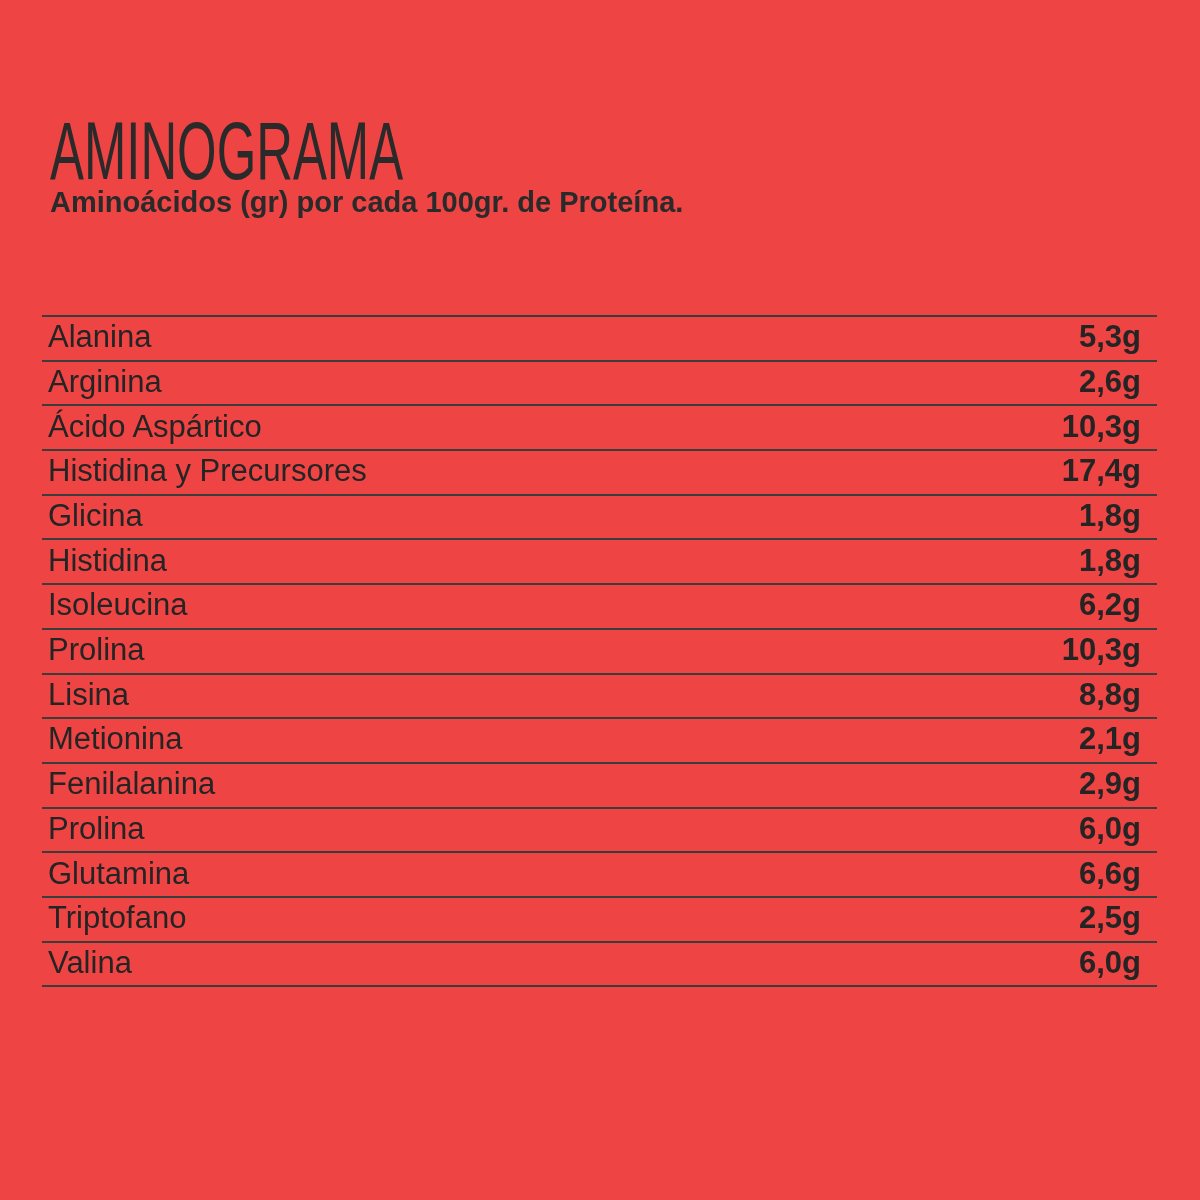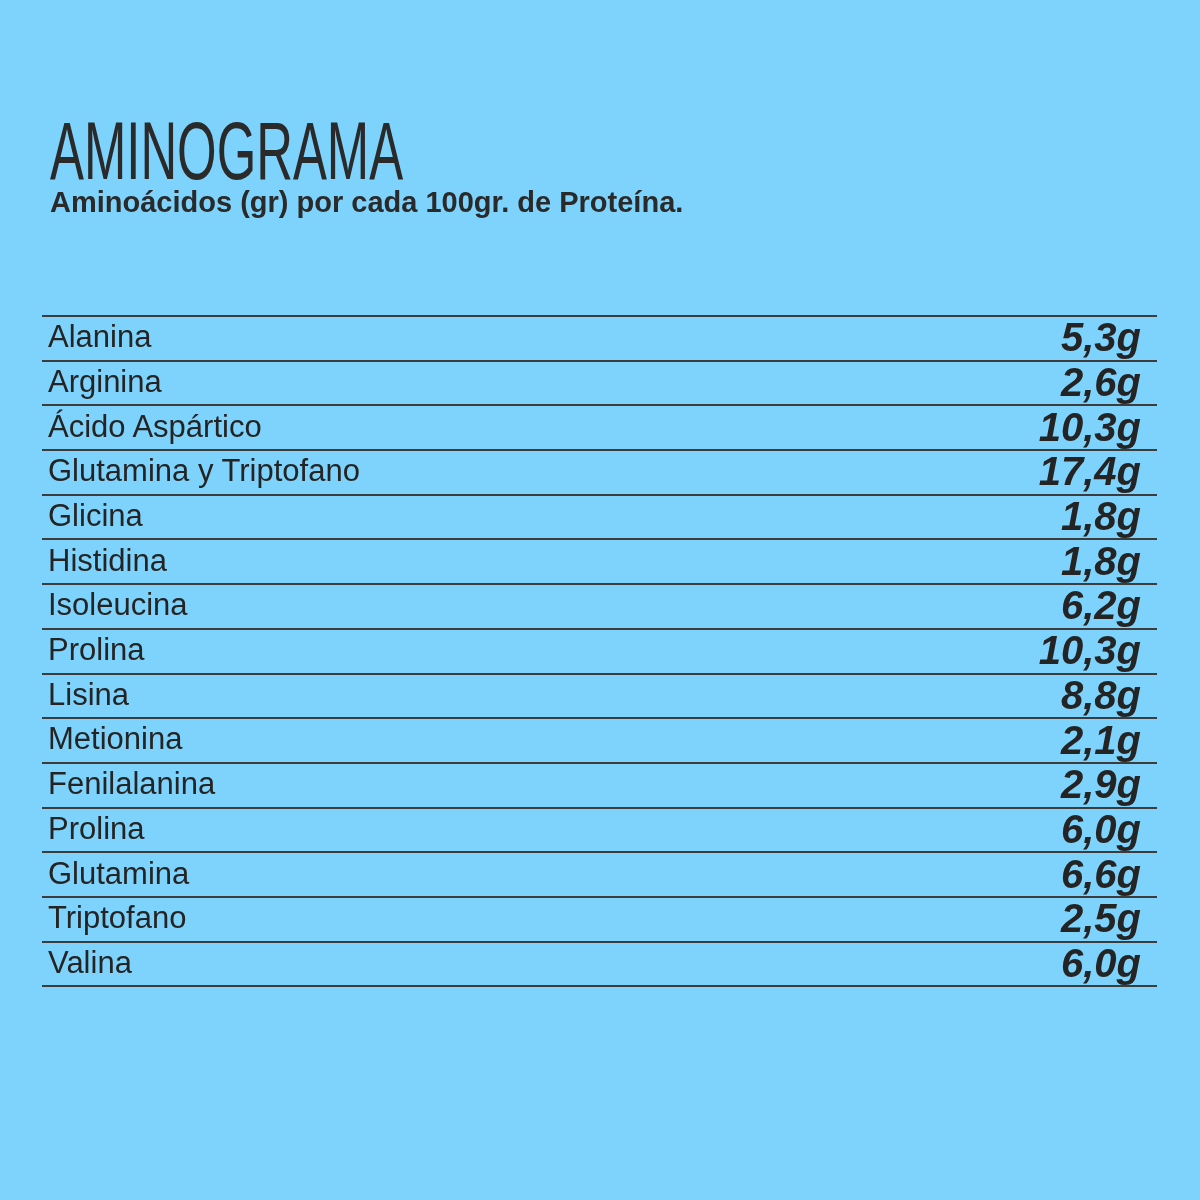--- a/index.html
+++ b/index.html
@@ -4,21 +4,21 @@
 <style>
   html, body {
     margin: 0;
     padding: 0;
     background: #ffffff;
   }
   .page {
     position: relative;
     width: 1200px;
     height: 1200px;
-    background: #7dd3fc;
+    background: #ef4444;
     font-family: "Liberation Sans", sans-serif;
     color: #242424;
     overflow: hidden;
   }
   .title {
     position: absolute;
     left: 50px;
     top: 110px;
     font-size: 82px;
     line-height: 1;
@@ -71,26 +71,25 @@
     padding-bottom: 2px;
   }
   .amino-name {
     font-size: 31px;
     font-weight: 400;
     color: #242424;
     padding-left: 6px;
     line-height: 1.1;
   }
   .amino-value {
-    font-size: 40px;
+    font-size: 31px;
     font-weight: 700;
     color: #242424;
     padding-right: 16px;
     line-height: 1.1;
-    font-style: italic;
   }
 </style>
 </head>
 <body>
 
 <div class="page">
 
   <div class="title">AMINOGRAMA</div>
 
   <div class="subtitle">Aminoácidos (gr) por cada 100gr. de Proteína.</div>
@@ -104,21 +103,21 @@
       </div>
       <div class="amino-row">
         <span class="amino-name">Arginina</span>
         <span class="amino-value">2,6g</span>
       </div>
       <div class="amino-row">
         <span class="amino-name">Ácido Aspártico</span>
         <span class="amino-value">10,3g</span>
       </div>
       <div class="amino-row">
-        <span class="amino-name">Glutamina y Triptofano</span>
+        <span class="amino-name">Histidina y Precursores</span>
         <span class="amino-value">17,4g</span>
       </div>
       <div class="amino-row">
         <span class="amino-name">Glicina</span>
         <span class="amino-value">1,8g</span>
       </div>
       <div class="amino-row">
         <span class="amino-name">Histidina</span>
         <span class="amino-value">1,8g</span>
       </div>

